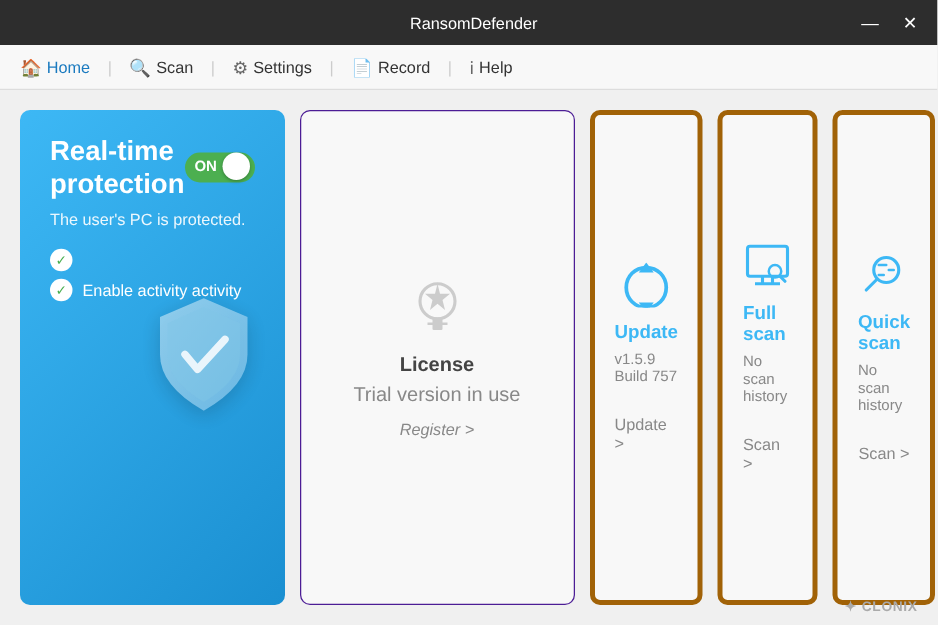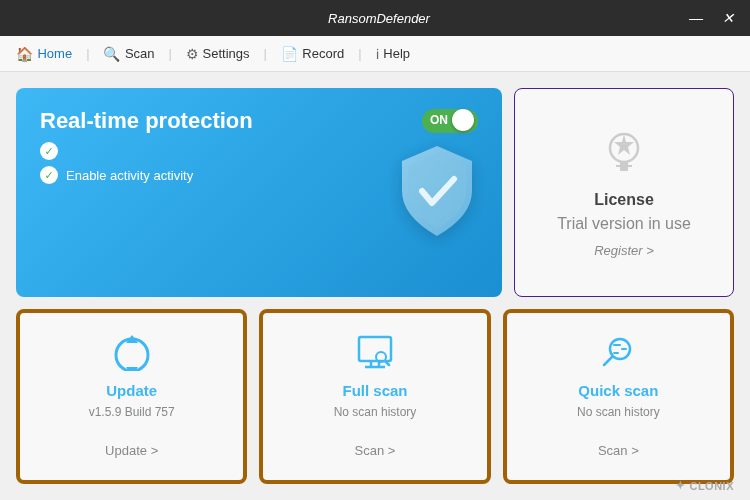--- a/index.html
+++ b/index.html
@@ -12,21 +12,20 @@
     }
 
     
     .titlebar {
       background: #2d2d2d;
       height: 36px;
       display: flex;
       align-items: center;
       padding: 0 12px;
       user-select: none;
-      font-style: italic;
     }
     .titlebar-title {
       color: #ffffff;
       font-size: 13px;
       flex: 1;
       text-align: center;
     }
     .titlebar-controls {
       display: flex;
       gap: 12px;
@@ -70,21 +69,21 @@
       color: #666;
     }
     .menu-item.active .menu-icon { color: #1a7abf; }
 
     
     .main {
       background: #f0f0f0;
       padding: 16px;
       height: calc(500px - 36px - 36px);
       display: flex;
-      flex-direction: column;
+      flex-direction: row;
       gap: 12px;
     }
 
     
     .top-row {
       display: flex;
       gap: 12px;
       flex: 1.2;
     }
 
@@ -309,20 +308,21 @@
   <div class="top-row">
 
     <div class="protection-card">
       <div class="protection-header">
         <div class="protection-title">Real-time protection</div>
         <div class="toggle-container">
           <span class="toggle-on-text">ON</span>
           <div class="toggle-ball"></div>
         </div>
       </div>
+      <div class="protection-subtitle">The user's PC is protected.</div>
       <div class="protection-features">
         <div class="feature-item">
           <div class="feature-check">✓</div>
         </div>
         <div class="feature-item">
           <div class="feature-check">✓</div>
           <span>Enable activity activity</span>
         </div>
       </div>
 

